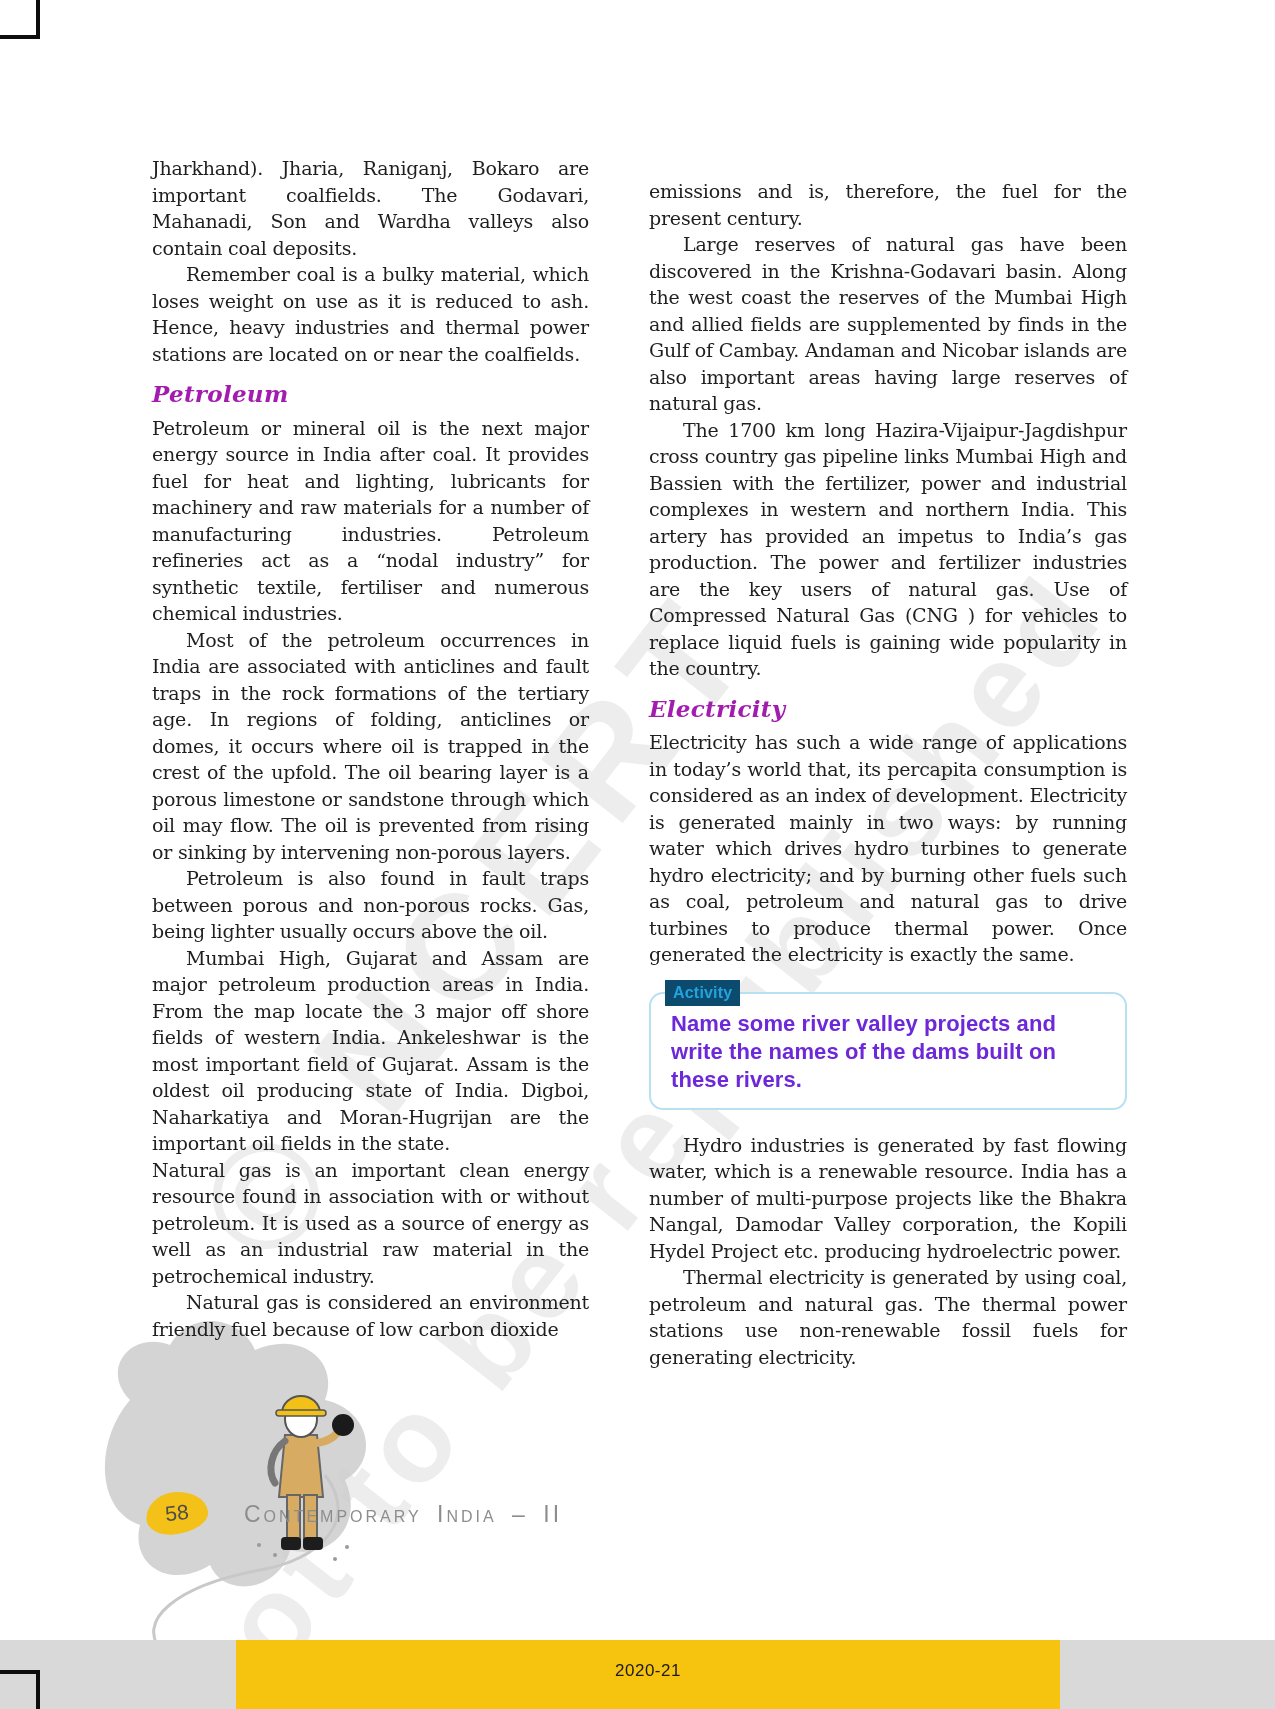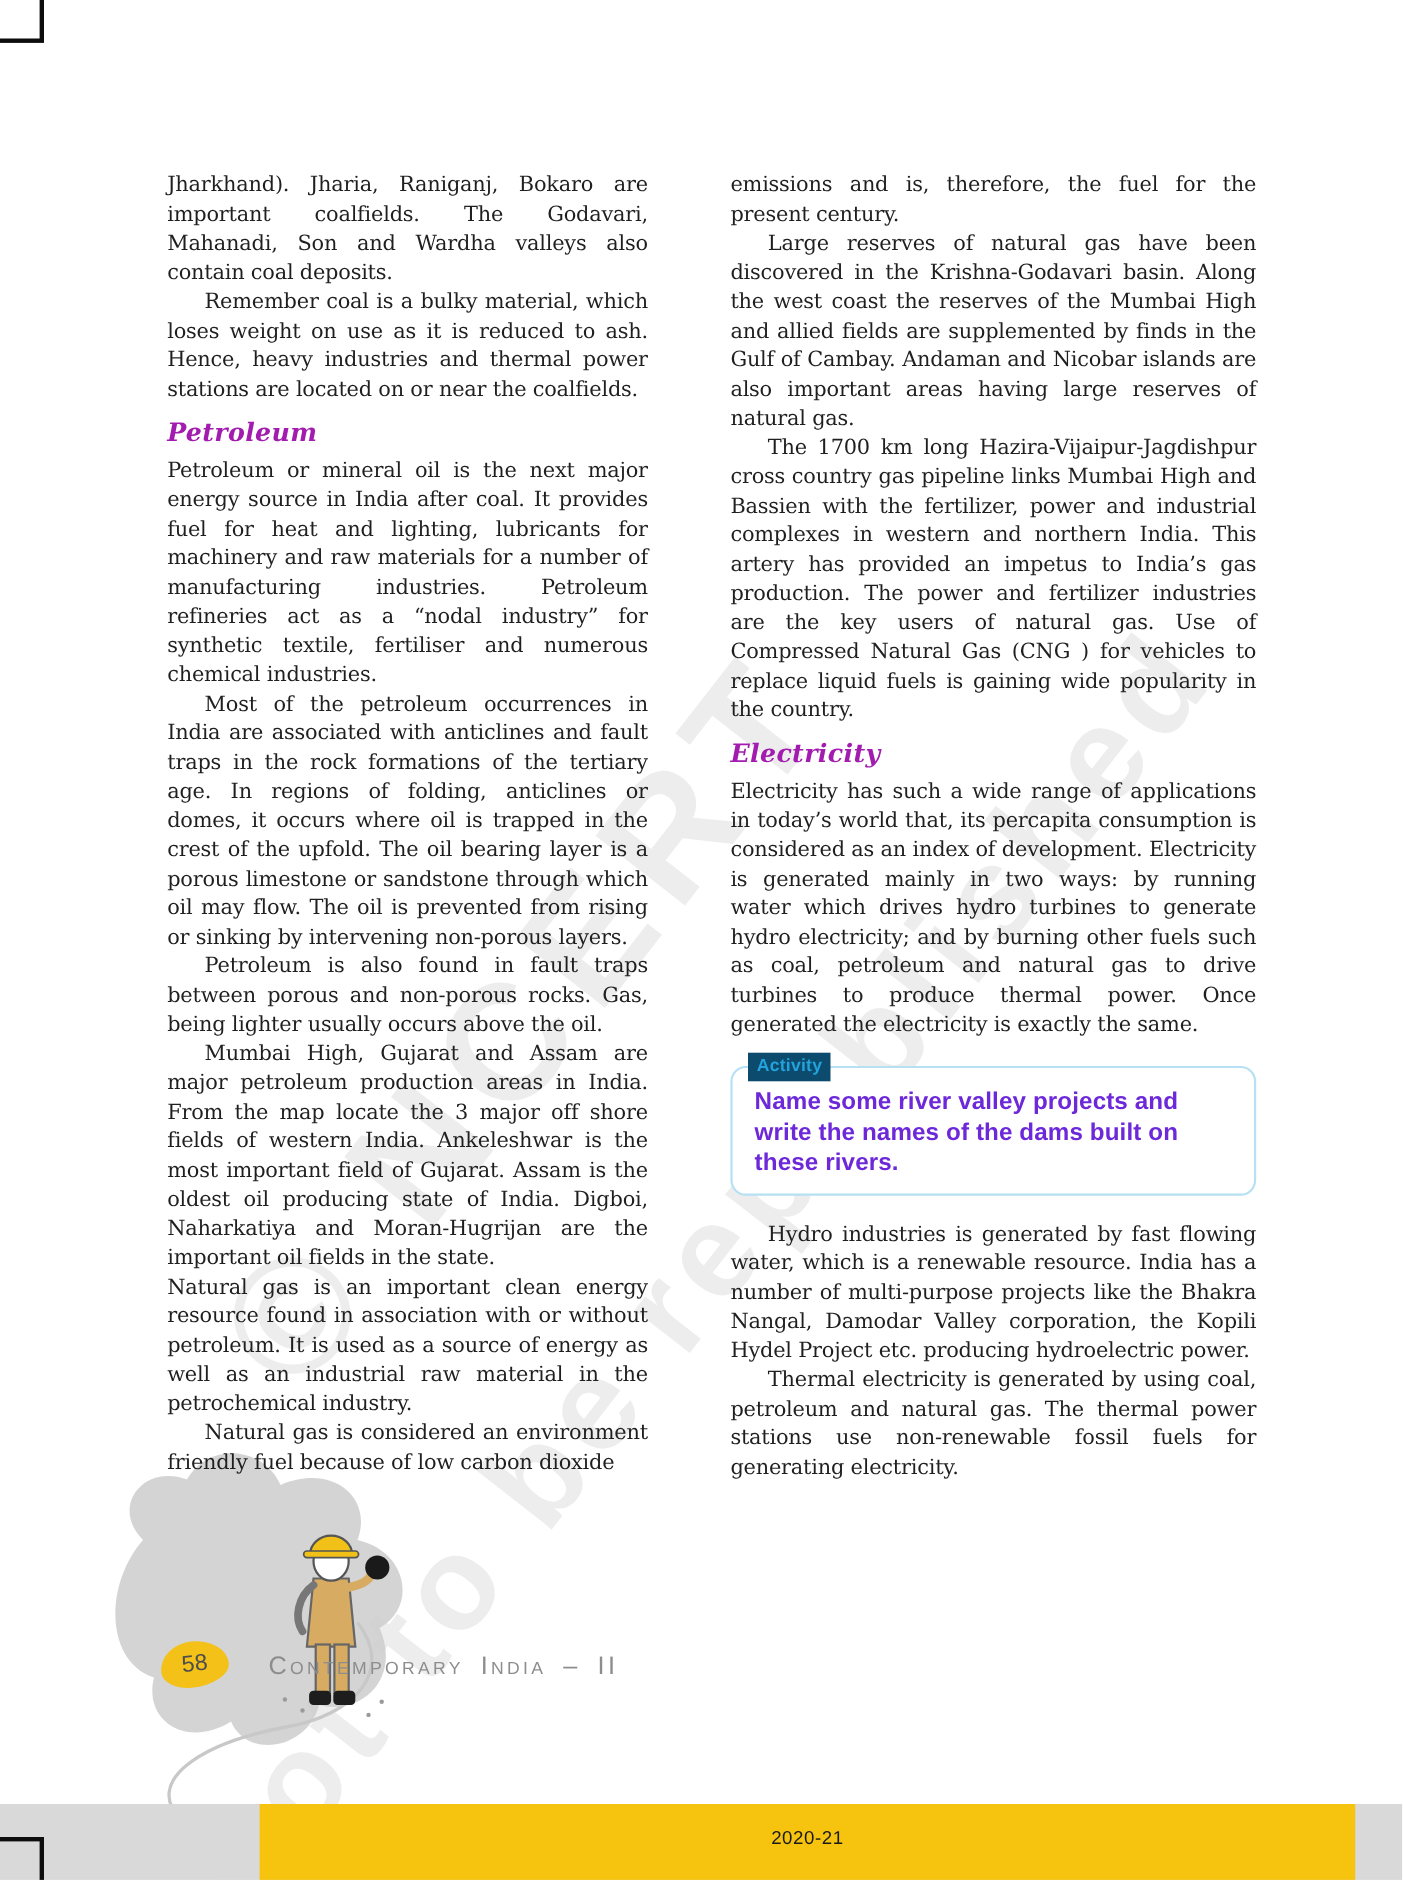--- a/index.html
+++ b/index.html
@@ -10,21 +10,21 @@
   
   #watermark{position:absolute;left:0;top:0;width:100%;height:100%;z-index:0;pointer-events:none;}
   .wm-line{position:absolute;font-family:"Liberation Sans",sans-serif;font-weight:bold;
            color:rgba(80,80,80,0.10);white-space:nowrap;transform-origin:left bottom;}
   #wm1{left:300px;top:1120px;font-size:150px;letter-spacing:18px;transform:rotate(-52deg);}
   #wm2{left:250px;top:1620px;font-size:120px;letter-spacing:10px;transform:rotate(-52deg);}
   
   .column{position:absolute;top:155px;z-index:2;text-align:justify;
           font-size:19px;line-height:26.5px;letter-spacing:-0.2px;color:#1f1f1f;}
   #col-left{left:152px;width:437px;}
-  #col-right{left:664px;width:478px;}
+  #col-right{left:649px;width:478px;margin-top:23px;}
   .column p{margin:0;}
   .column p.indent{text-indent:34px;}
   .column h3{font-family:"DejaVu Serif",serif;font-style:italic;font-weight:bold;
              color:#a21caf;font-size:23px;margin:14px 0 7px 0;letter-spacing:0.3px;text-align:left;}
   .em{}
   
   #activity-box{position:relative;margin:24px 0 22px 0;border:2px solid #b7e0f3;
                 border-radius:14px;padding:12px 14px 14px 20px;background:#fff;}
   #activity-label{position:absolute;top:-14px;left:14px;background:#0c4a6e;padding:0 8px;
                   font-family:"Liberation Sans",sans-serif;font-weight:bold;font-size:16px;
@@ -37,21 +37,21 @@
   
   #page-number-badge{position:absolute;left:146px;top:1492px;width:62px;height:42px;
                      background:#f3c117;border-radius:48% 52% 58% 42% / 60% 55% 45% 40%;
                      transform:rotate(-6deg);z-index:3;display:flex;align-items:center;justify-content:center;}
   #page-number{font-family:"Liberation Sans",sans-serif;font-size:21px;color:#4d4d4d;}
   #book-title{position:absolute;left:244px;top:1501px;z-index:3;
               font-family:"Liberation Sans",sans-serif;font-variant:small-caps;
               font-size:23px;letter-spacing:3px;color:#8d8d8d;word-spacing:6px;}
   
   #bottom-strip{position:absolute;left:0;top:1640px;width:1275px;height:69px;background:#d9d9d9;z-index:2;}
-  #year-bar{position:absolute;left:236px;top:0;width:996px;height:69px;background:#f6c40f;
+  #year-bar{position:absolute;left:236px;top:0;width:824px;height:69px;background:#f6c40f;
             display:flex;align-items:center;justify-content:center;}
   #year-label{font-family:"Liberation Sans",sans-serif;font-size:17px;color:#1a1a1a;
               margin-top:-8px;letter-spacing:0.5px;}
 </style>
 </head>
 <body>
 
 <div id="page">
 
   <div class="mark" style="left:36px;top:0;width:4px;height:38px;"></div>

